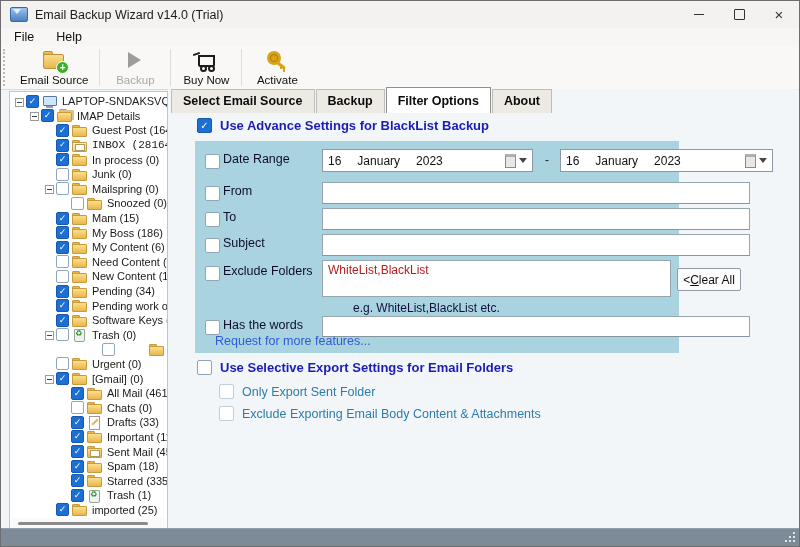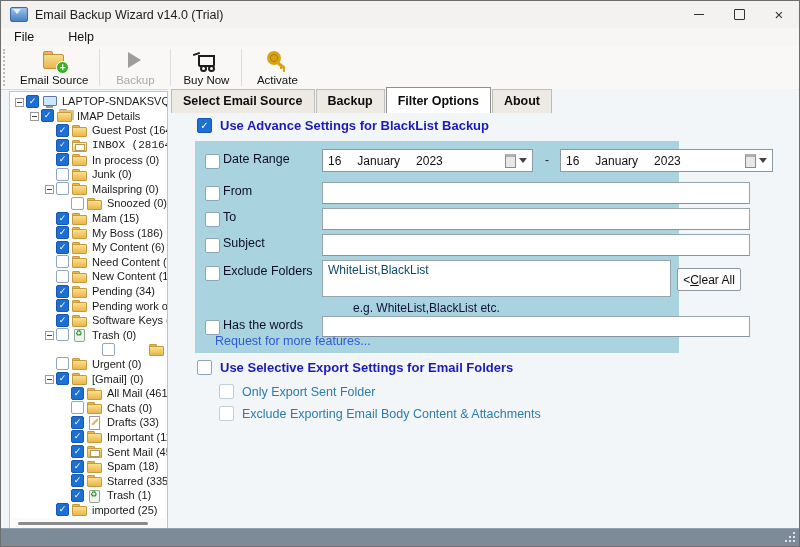--- a/index.html
+++ b/index.html
@@ -10,21 +10,21 @@
   .app-ic{position:relative;width:16px;height:13px;margin:0 7px 0 9px;background:linear-gradient(#9cc4ee,#4a7fc0);border:1px solid #3a6aa8;border-radius:2px;flex:0 0 16px;}
   .app-ic::after{content:'';position:absolute;left:2px;top:1px;width:9px;height:5px;border-left:4px solid transparent;border-right:4px solid transparent;border-top:5px solid #e8f1fb;width:0;height:0;}
   .title-text{font-size:12.5px;color:#1b1b1b;}
   .win-controls{margin-left:auto;display:flex;height:100%;}
   .wc{width:40px;height:100%;display:flex;align-items:center;justify-content:center;color:#333;}
   .wc-min i{display:block;width:10px;height:1px;background:#333;}
   .wc-max i{display:block;width:9px;height:9px;border:1px solid #333;border-radius:1px;}
   .wc-close{font-size:15px;line-height:15px;}
 
   
-  .menubar{position:absolute;left:0;top:27px;width:100%;height:18px;background:#f7f6f4;display:flex;align-items:center;gap:34px;padding-left:13px;box-sizing:border-box;}
+  .menubar{position:absolute;left:0;top:27px;width:100%;height:18px;background:#f7f6f4;display:flex;align-items:center;gap:22px;padding-left:13px;box-sizing:border-box;}
   .menu-item{font-size:12.5px;color:#111;}
 
   
   .toolbar{position:absolute;left:0;top:45px;width:100%;height:43px;background:#f9f8f6;border-bottom:1px solid #d9d9d9;display:flex;align-items:stretch;}
   .tgrip{width:4px;margin:3px 2px;border-left:2px dotted #b9b9b9;}
   .tbtn{display:flex;flex-direction:column;align-items:center;justify-content:flex-end;padding:3px 9px 3px;min-width:48px;}
   .tb-lb{font-size:11.5px;color:#111;margin-top:2px;white-space:nowrap;}
   .tbtn.disabled .tb-lb{color:#a9a9a9;}
   .tsep{width:1px;background:#ddd;margin:3px 2px;}
   .tb-ic{position:relative;width:26px;height:22px;flex:0 0 22px;}
@@ -104,21 +104,21 @@
   .cal-wrap{margin-left:auto;display:flex;align-items:center;gap:3px;}
   .cal{width:9px;height:10px;background:#e8e8e8;border:1px solid #8a8a8a;border-top:3px solid #b0b0b0;font-style:normal;}
   .arr{width:0;height:0;border-left:4px solid transparent;border-right:4px solid transparent;border-top:5px solid #444;font-style:normal;}
   .dash{position:absolute;left:350px;top:12px;font-size:12px;color:#222;}
 
   .tf{position:absolute;left:127px;width:428px;background:#fff;border:1px solid #97a5b1;border-bottom-color:#8795a1;box-sizing:border-box;font-size:12px;padding:2px 4px;color:#111;}
   .tf-from{top:41px;height:22px;}
   .tf-to{top:67px;height:22px;}
   .tf-subject{top:93px;height:22px;}
   .tf-has{top:175px;height:21px;}
-  .ta-exclude{position:absolute;left:127px;top:119px;width:349px;height:37px;background:#fff;border:1px solid #97a5b1;box-sizing:border-box;font-size:12px;padding:2px 5px;color:#0c4a6e;}
+  .ta-exclude{position:absolute;left:127px;top:119px;width:349px;height:37px;background:#fff;border:1px solid #97a5b1;box-sizing:border-box;font-size:12px;padding:2px 5px;color:#b91c1c;}
   .clear-btn{position:absolute;left:482px;top:127px;width:64px;height:23px;background:#fcfcfc;border:1px solid #8f9aa4;border-radius:2px;box-sizing:border-box;display:flex;align-items:center;justify-content:center;font-size:12px;color:#111;}
   .clear-btn .ak{text-decoration:underline;}
   .hint{position:absolute;left:158px;top:160px;font-size:12px;color:#10103a;}
   .req-link{position:absolute;left:20px;top:193px;font-size:12.5px;color:#2e5bd7;}
 
   .sel-row{position:absolute;left:29px;top:271px;display:flex;align-items:center;gap:8px;}
   .opt-row{position:absolute;display:flex;align-items:center;gap:8px;}
   .opt1{left:51px;top:295px;}
   .opt2{left:51px;top:317px;}
   .opt-label{font-size:12.5px;color:#2e7ca9;}

